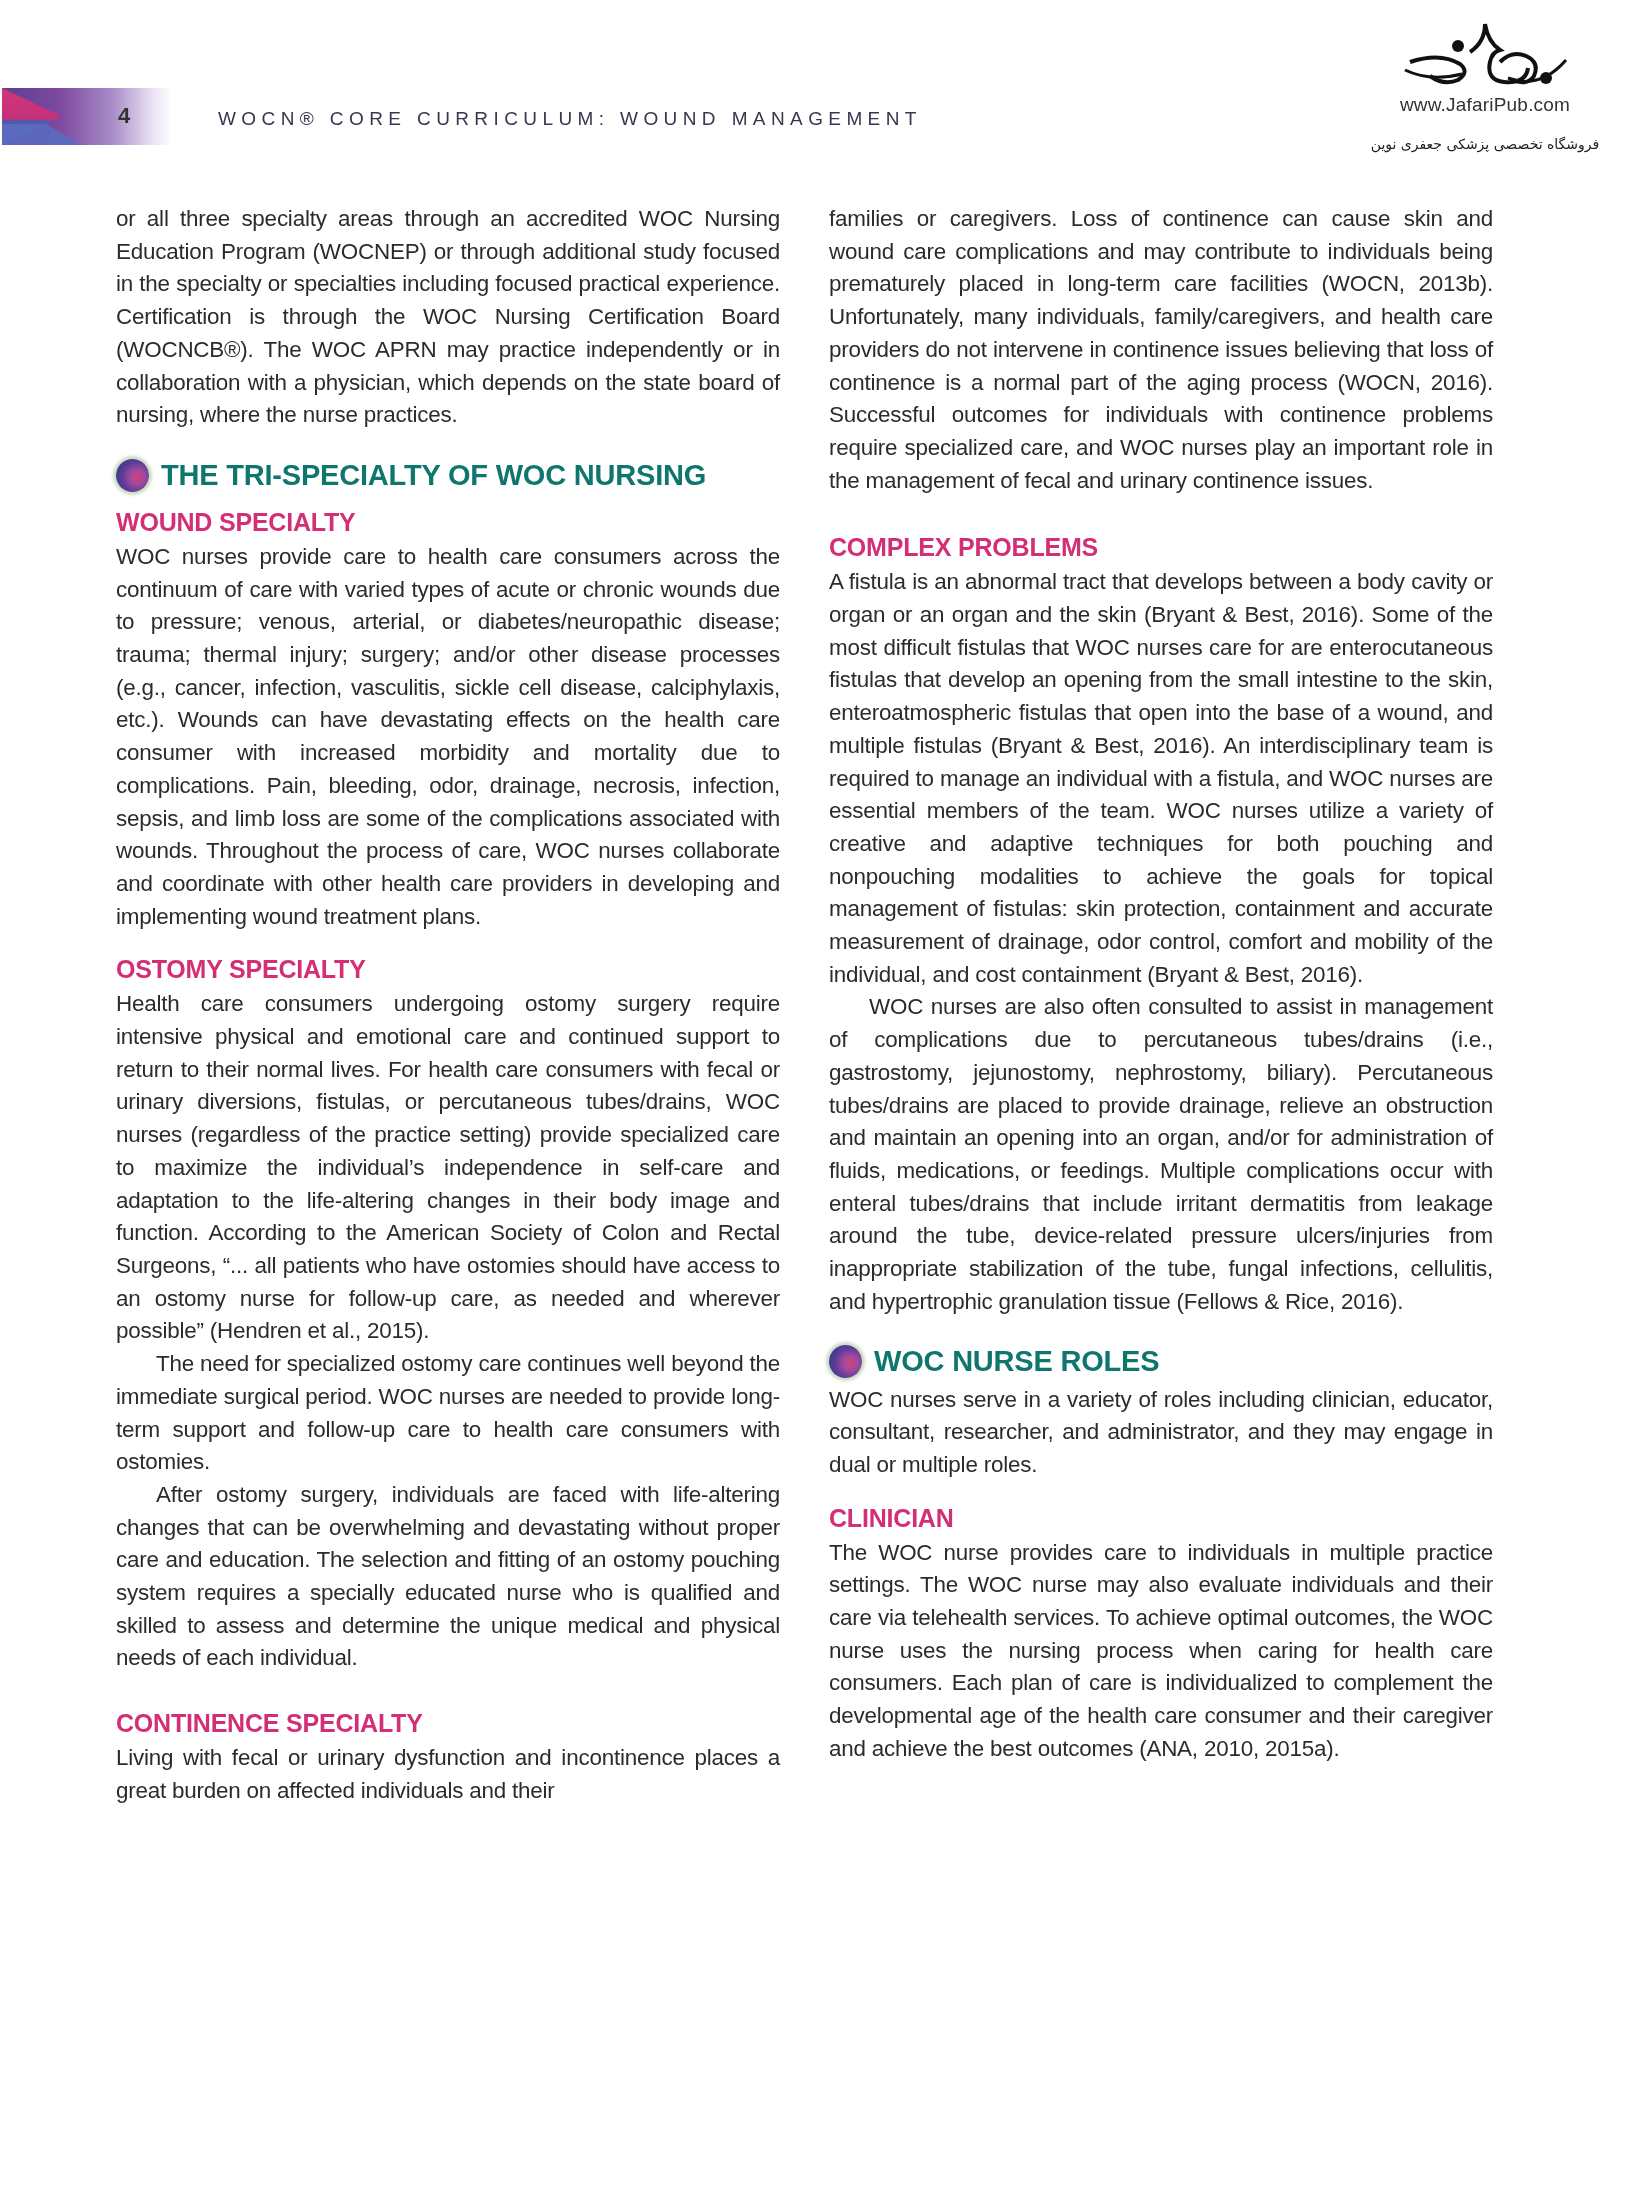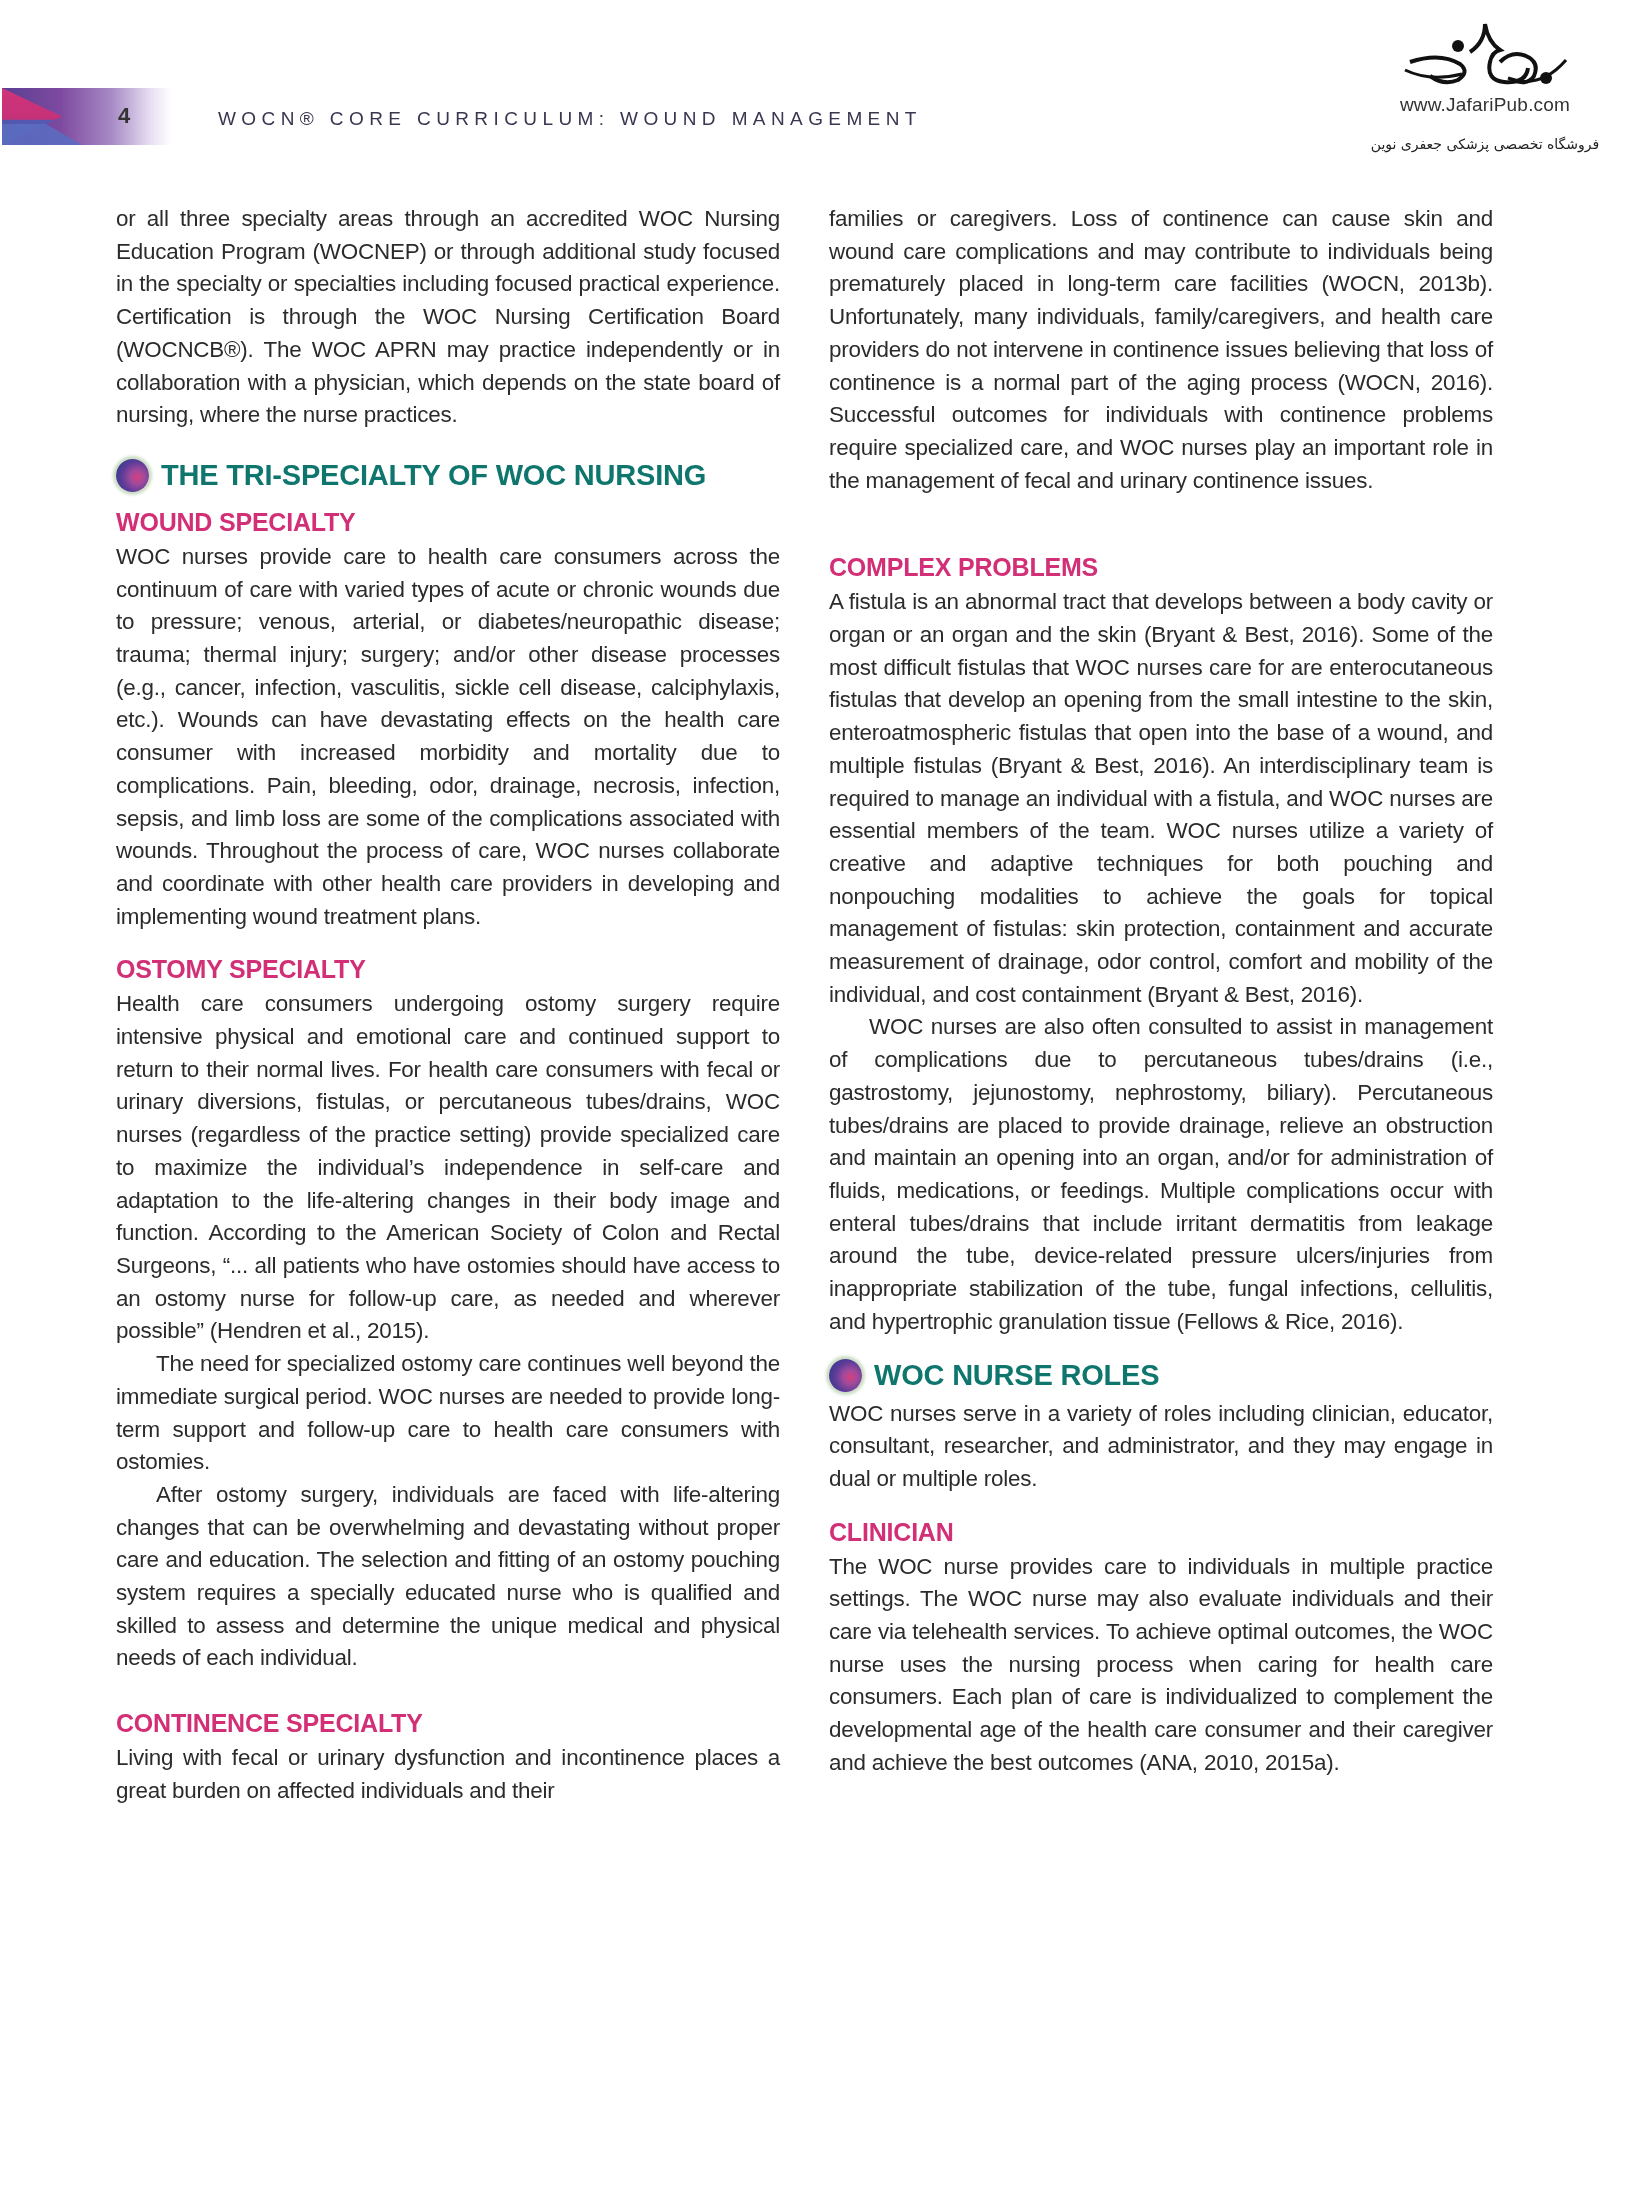--- a/index.html
+++ b/index.html
@@ -97,25 +97,25 @@
   <p class="body indent">The need for specialized ostomy care continues well beyond the immediate surgical period. WOC nurses are needed to provide long-term support and follow-up care to health care consumers with ostomies.</p>
   <p class="body indent">After ostomy surgery, individuals are faced with life-altering changes that can be overwhelming and devastating without proper care and education. The selection and fitting of an ostomy pouching system requires a specially educated nurse who is qualified and skilled to assess and determine the unique medical and physical needs of each individual.</p>
 
   <h3 class="sub" style="margin-top:34px;">CONTINENCE SPECIALTY</h3>
   <p class="body" style="margin-top:4px;">Living with fecal or urinary dysfunction and incontinence places a great burden on affected individuals and their</p>
 </div>
 
 <div class="col right">
   <p class="body">families or caregivers. Loss of continence can cause skin and wound care complications and may contribute to individuals being prematurely placed in long-term care facilities (WOCN, 2013b). Unfortunately, many individuals, family/caregivers, and health care providers do not intervene in continence issues believing that loss of continence is a normal part of the aging process (WOCN, 2016). Successful outcomes for individuals with continence problems require specialized care, and WOC nurses play an important role in the management of fecal and urinary continence issues.</p>
 
-  <h3 class="sub" style="margin-top:56px;">COMPLEX PROBLEMS</h3>
+  <h3 class="sub" style="margin-top:36px;">COMPLEX PROBLEMS</h3>
   <p class="body" style="margin-top:4px;">A fistula is an abnormal tract that develops between a body cavity or organ or an organ and the skin (Bryant &amp; Best, 2016). Some of the most difficult fistulas that WOC nurses care for are enterocutaneous fistulas that develop an opening from the small intestine to the skin, enteroatmospheric fistulas that open into the base of a wound, and multiple fistulas (Bryant &amp; Best, 2016). An interdisciplinary team is required to manage an individual with a fistula, and WOC nurses are essential members of the team. WOC nurses utilize a variety of creative and adaptive techniques for both pouching and nonpouching modalities to achieve the goals for topical management of fistulas: skin protection, containment and accurate measurement of drainage, odor control, comfort and mobility of the individual, and cost containment (Bryant &amp; Best, 2016).</p>
   <p class="body indent">WOC nurses are also often consulted to assist in management of complications due to percutaneous tubes/drains (i.e., gastrostomy, jejunostomy, nephrostomy, biliary). Percutaneous tubes/drains are placed to provide drainage, relieve an obstruction and maintain an opening into an organ, and/or for administration of fluids, medications, or feedings. Multiple complications occur with enteral tubes/drains that include irritant dermatitis from leakage around the tube, device-related pressure ulcers/injuries from inappropriate stabilization of the tube, fungal infections, cellulitis, and hypertrophic granulation tissue (Fellows &amp; Rice, 2016).</p>
 
-  <h2 class="section" style="margin-top:20px;">
+  <h2 class="section" style="margin-top:26px;">
     <span class="bullet"></span>
     <span>WOC NURSE ROLES</span>
   </h2>
   <p class="body" style="margin-top:6px;">WOC nurses serve in a variety of roles including clinician, educator, consultant, researcher, and administrator, and they may engage in dual or multiple roles.</p>
 
   <h3 class="sub" style="margin-top:22px;">CLINICIAN</h3>
   <p class="body" style="margin-top:4px;">The WOC nurse provides care to individuals in multiple practice settings. The WOC nurse may also evaluate individuals and their care via telehealth services. To achieve optimal outcomes, the WOC nurse uses the nursing process when caring for health care consumers. Each plan of care is individualized to complement the developmental age of the health care consumer and their caregiver and achieve the best outcomes (ANA, 2010, 2015a).</p>
 </div>
 
 </body></html>

